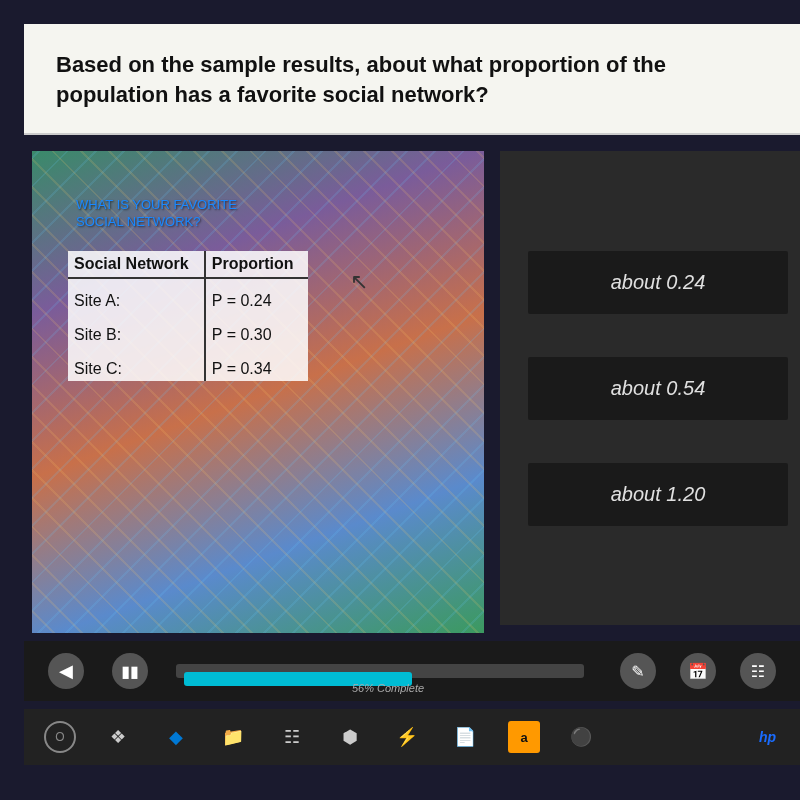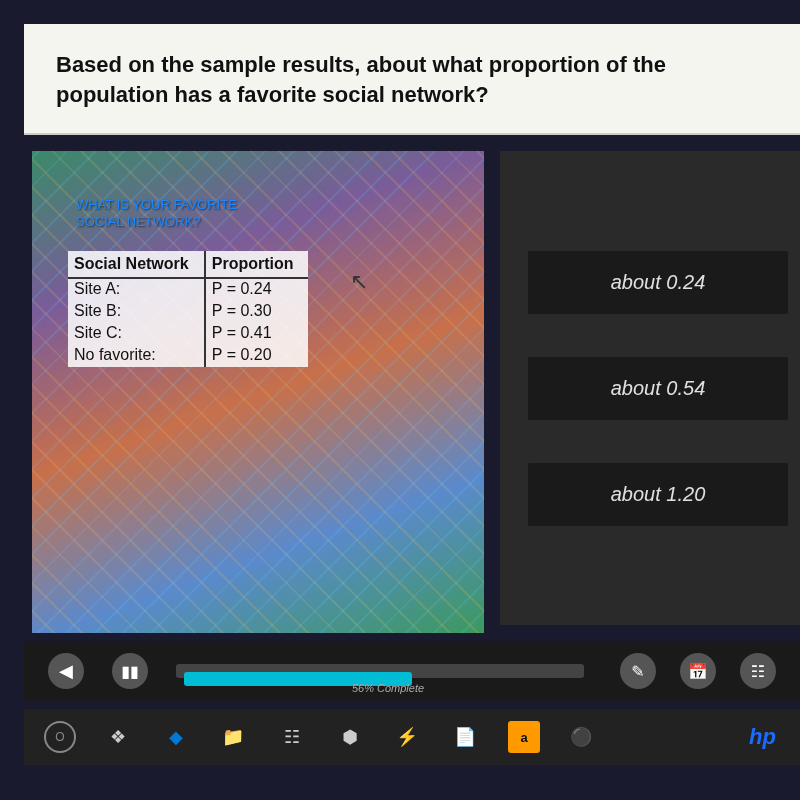--- a/index.html
+++ b/index.html
@@ -94,21 +94,21 @@
     }
 
     #data-table th {
       font-weight: bold;
       padding: 4px 12px 4px 6px;
       border-bottom: 2px solid #333;
       text-align: left;
     }
 
     #data-table td {
-      padding: 1px 12px 3px 6px;
+      padding: 13px 12px 3px 6px;
       vertical-align: top;
     }
 
     #data-table .col-divider {
       border-left: 2px solid #333;
     }
 
     
     #right-panel {
       flex: 1;
@@ -245,21 +245,21 @@
       align-items: center;
       justify-content: center;
       color: #ccc;
       font-size: 18px;
       cursor: pointer;
     }
 
     #hp-logo {
       margin-left: auto;
       color: #1a6cff;
-      font-size: 22px;
+      font-size: 14px;
       font-style: italic;
       font-weight: bold;
       margin-right: 20px;
     }
 
     
     #cursor-arrow {
       position: absolute;
       top: 110px;
       left: 310px;
@@ -295,25 +295,21 @@
         <tr>
               <td>Site A:</td>
               <td class="col-divider">P = 0.24</td>
             </tr>
             <tr>
               <td>Site B:</td>
               <td class="col-divider">P = 0.30</td>
             </tr>
             <tr>
               <td>Site C:</td>
-              <td class="col-divider">P = 0.41</td>
-            </tr>
-            <tr>
-              <td>No favorite:</td>
-              <td class="col-divider">P = 0.20</td>
+              <td class="col-divider">P = 0.34</td>
             </tr>
           </tbody>
       </table>
     </div>
     <div id="cursor-arrow">↖</div>
   </div>
 
   <div id="right-panel">
 
   <button class="answer-btn">about 0.24</button>

